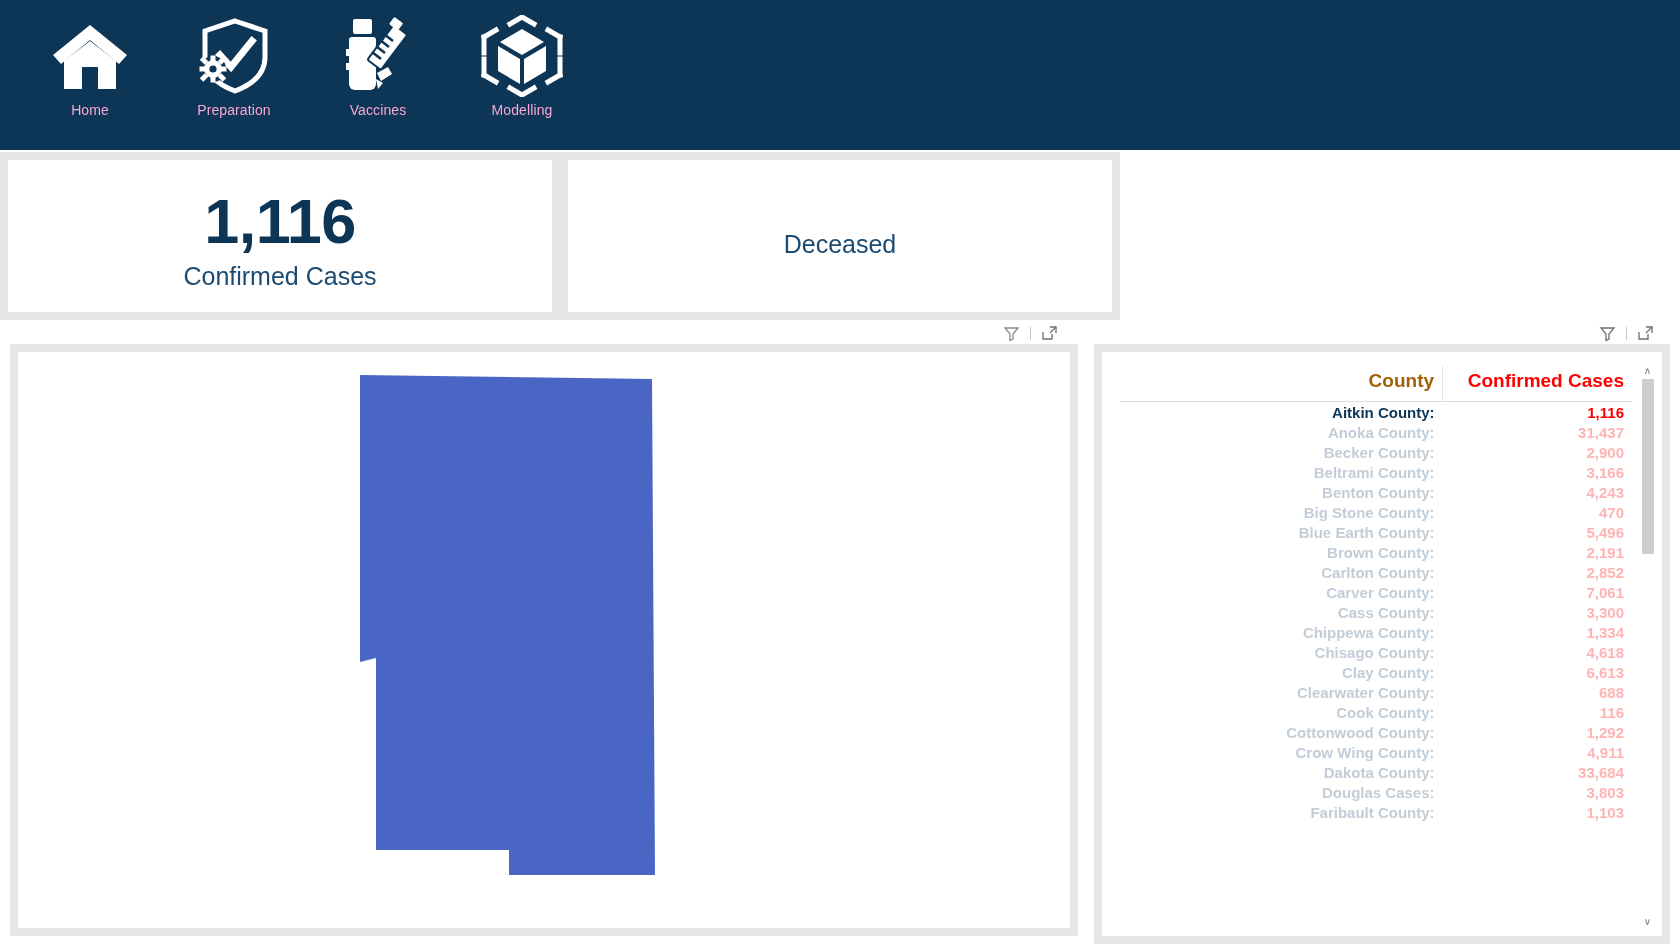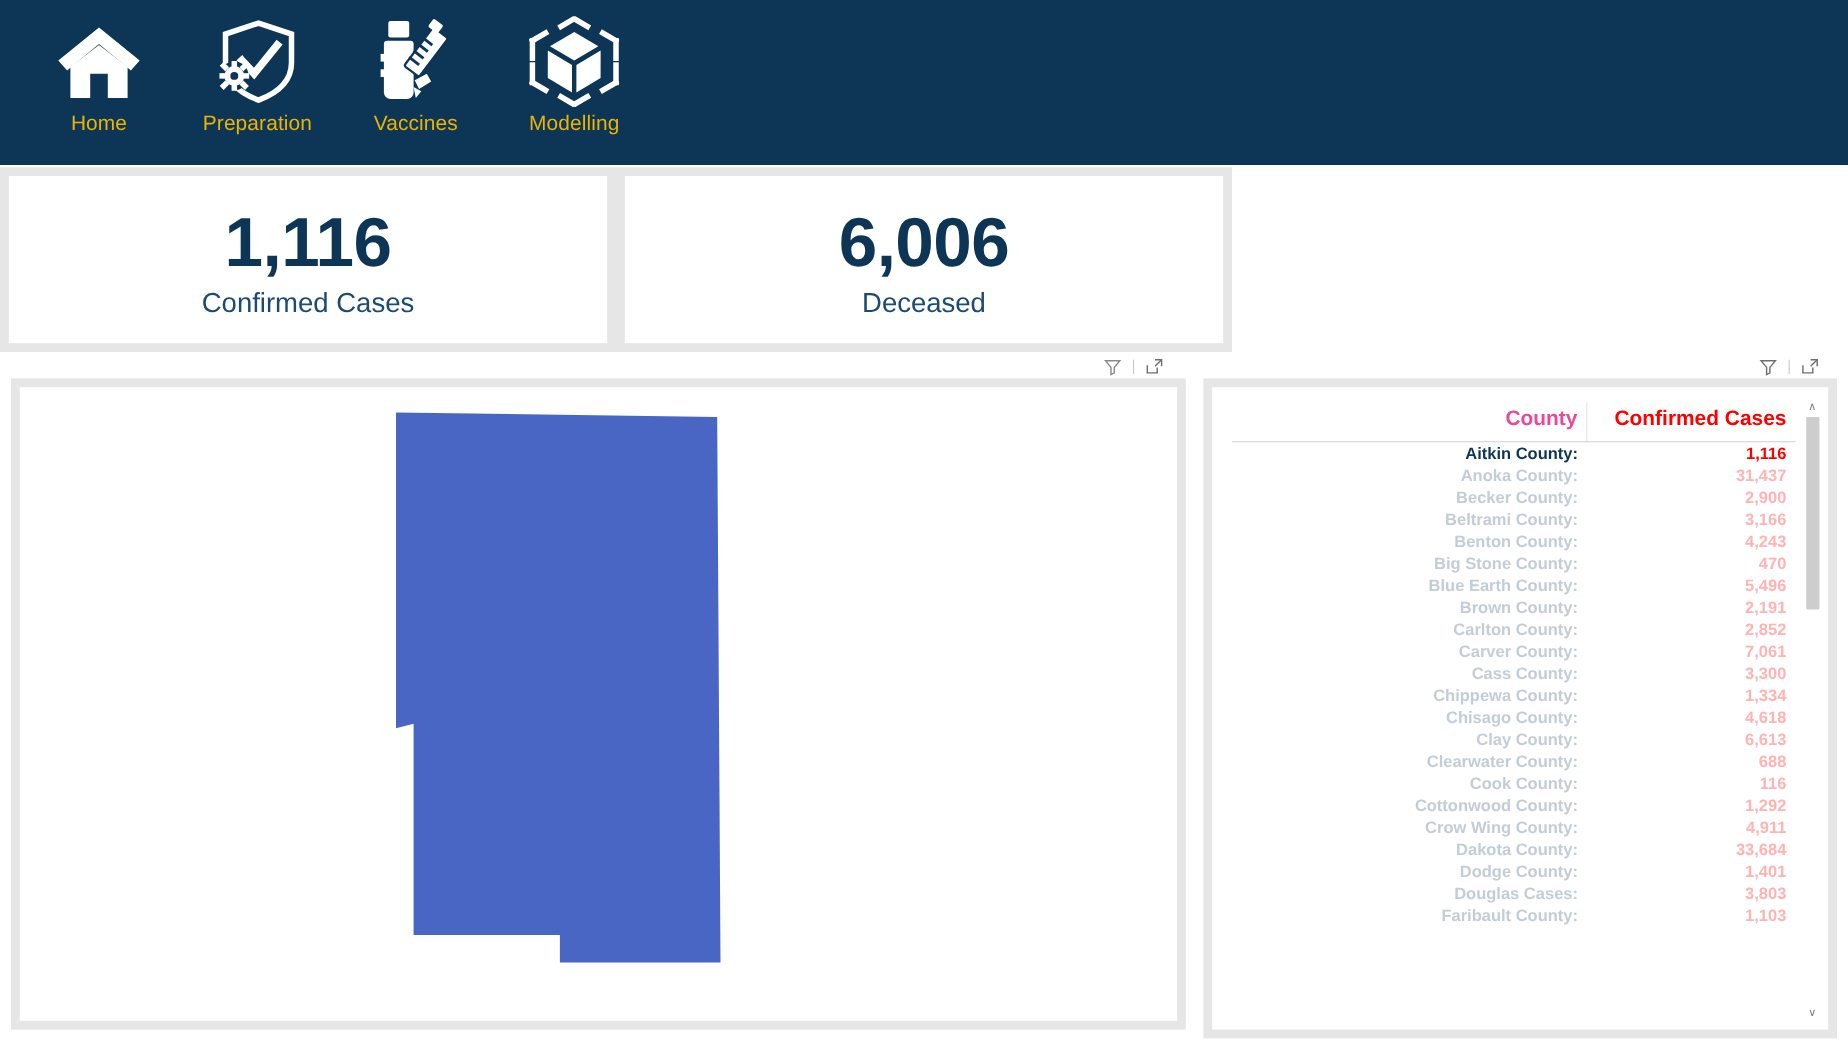--- a/index.html
+++ b/index.html
@@ -27,22 +27,22 @@
     display: flex; flex-direction: column;
     align-items: center; justify-content: flex-start;
     cursor: pointer; padding-top: 6px;
   }
   .nav-icon {
     height: 88px; width: 100%;
     display: flex; align-items: center; justify-content: center;
   }
   .nav-icon svg { display:block; }
   .nav-label {
-    color: #eab308;
-    font-size: 19px;
+    color: #f9a8d4;
+    font-size: 14px;
     letter-spacing: .1px;
     margin-top: 2px;
     white-space: nowrap;
   }
 
   
   .kpi-row {
     position: absolute; left: 0; top: 152px;
     width: 1680px; height: 168px;
     display: flex;
@@ -129,21 +129,21 @@
     table-layout: fixed;
   }
   table.cty th {
     text-align: right;
     font-size: 19px;
     font-weight: bold;
     padding: 4px 8px 9px 8px;
     border-bottom: 1px solid #dcdcdc;
     white-space: nowrap;
   }
-  th.col-county { color: #ec4899; width: 63%; }
+  th.col-county { color: #a16207; width: 63%; }
   th.col-cases  { color: #ff0000; width: 37%; padding-left: 14px; border-left: 1px solid #e4e4e4;}
   table.cty td {
     text-align: right;
     font-size: 15px;
     font-weight: bold;
     padding: 1.5px 8px;
     white-space: nowrap;
   }
   td.c-name  { color: #c3cdd8; }
   td.c-value { color: #ffb3b3; padding-left: 14px; }
@@ -274,21 +274,20 @@
 
     <div class="kpi-outer a">
       <div class="kpi-card">
         <div class="kpi-value">1,116</div>
         <div class="kpi-label">Confirmed Cases</div>
       </div>
     </div>
 
     <div class="kpi-outer b">
       <div class="kpi-card">
-        <div class="kpi-value">6,006</div>
         <div class="kpi-label">Deceased</div>
       </div>
     </div>
 
 
   </div>
 
   <div class="panel-tools tools-map">
     <span class="tool-btn">
       <svg width="17" height="17" viewBox="0 0 17 17">
@@ -415,24 +414,20 @@
                 </tr>
                 <tr>
                   <td class="c-name">Crow Wing County:</td>
                   <td class="c-value">4,911</td>
                 </tr>
                 <tr>
                   <td class="c-name">Dakota County:</td>
                   <td class="c-value">33,684</td>
                 </tr>
                 <tr>
-                  <td class="c-name">Dodge County:</td>
-                  <td class="c-value">1,401</td>
-                </tr>
-                <tr>
                   <td class="c-name">Douglas Cases:</td>
                   <td class="c-value">3,803</td>
                 </tr>
                 <tr>
                   <td class="c-name">Faribault County:</td>
                   <td class="c-value">1,103</td>
                 </tr>
               </tbody>
           </table>
         </div>

